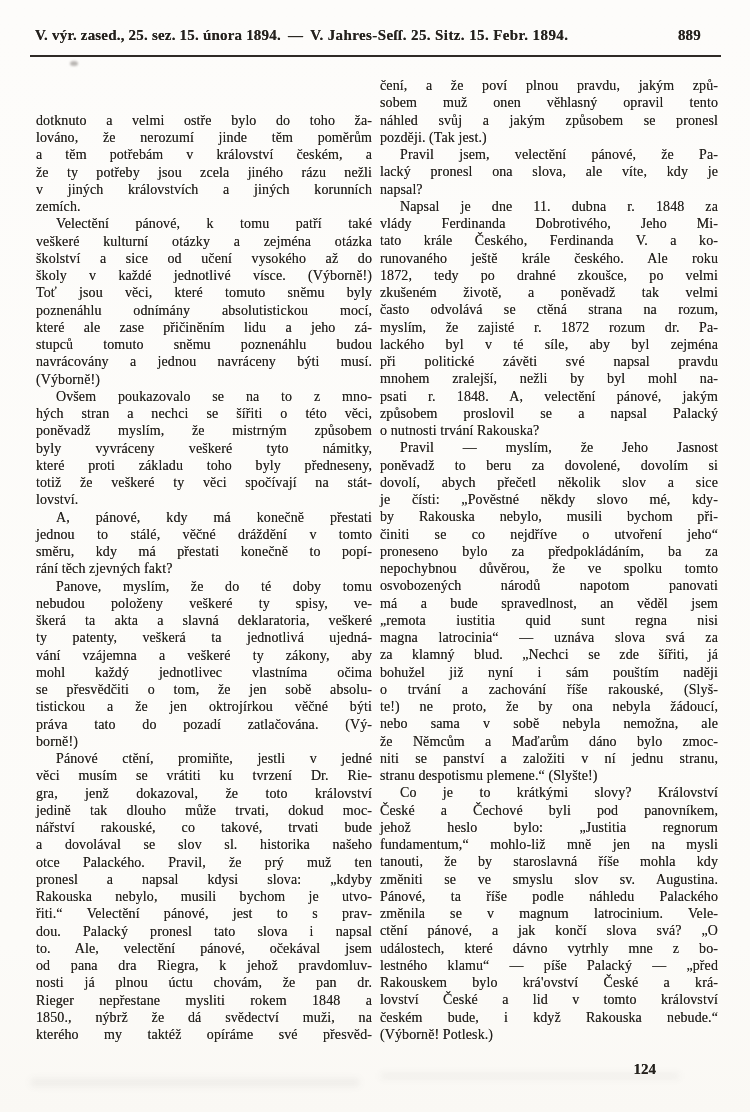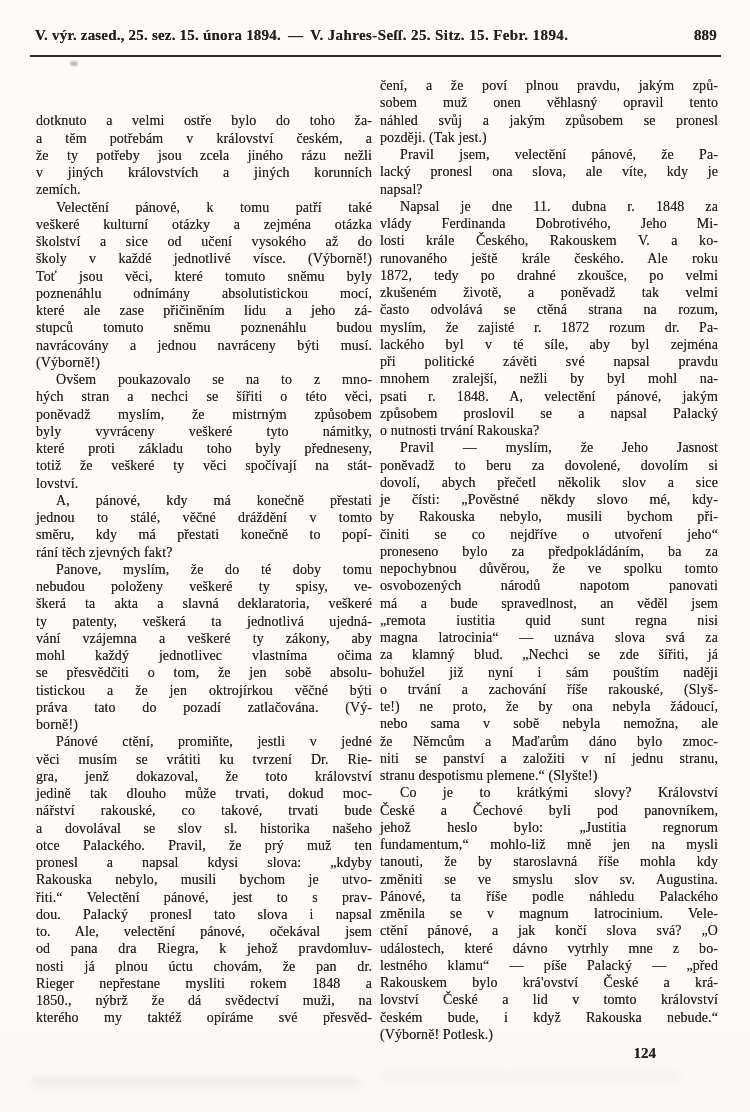--- a/index.html
+++ b/index.html
@@ -5,21 +5,21 @@
   html,body{margin:0;padding:0;background:#e8e6e2;}
   .page{
     position:relative;
     width:750px;height:1112px;
     background:linear-gradient(#fdfcfa 0%, #fcfbf8 85%, #faf8f4 100%);
     overflow:hidden;
     font-family:"Liberation Serif","DejaVu Serif",serif;
     color:#24211d;
   }
   .header{
-    position:absolute;top:27px;left:35px;right:33px;
+    position:absolute;top:27px;left:35px;right:49px;
     display:flex;justify-content:space-between;align-items:baseline;
     font-size:15px;font-weight:bold;letter-spacing:0.2px;
     white-space:nowrap;
     text-shadow:0 0 0.4px rgba(36,33,29,0.7);
   }
   .header .hgroup{display:flex;gap:7px;align-items:baseline;}
   .header .german{letter-spacing:0.4px;}
   .header .pagenum{}
   .header-rule{
     position:absolute;top:55px;left:30px;right:29px;height:2px;
@@ -42,21 +42,21 @@
   .line{
     font-size:14px;line-height:17.25px;
     text-align:justify;text-align-last:justify;
     text-shadow:0 0 0.4px rgba(36,33,29,0.65);
     letter-spacing:0.1px;
     white-space:normal;
   }
   .line.end{text-align-last:left;}
   .line.indent{text-indent:20px;}
   .signature{
-    text-align:right;padding-right:62px;margin-top:2px;
+    text-align:right;padding-right:62px;margin-top:18px;
     font-size:15px;font-weight:bold;
     text-shadow:0 0 0.4px rgba(36,33,29,0.7);
   }
   .smudge{position:absolute;filter:blur(3px);border-radius:4px;}
   .smudge.s1{left:30px;top:1078px;width:330px;height:9px;background:rgba(60,55,50,0.05);}
   .smudge.s2{left:380px;top:1072px;width:300px;height:8px;background:rgba(60,55,50,0.04);}
 </style>
 </head>
 <body>
 
@@ -71,20 +71,21 @@
     <span class="pagenum">889</span>
   </div>
 
   <div class="header-rule"></div>
   <div class="speck"></div>
 
   <div class="columns">
     <div class="col col-left" id="col-left">
         <div class="paragraph">
           <div class="line">dotknuto a velmi ostře bylo do toho ža-</div>
+          <div class="line">lováno, že nerozumí jinde těm poměrům</div>
           <div class="line">a těm potřebám v království českém, a</div>
           <div class="line">že ty potřeby jsou zcela jiného rázu nežli</div>
           <div class="line">v jiných královstvích a jiných korunních</div>
           <div class="line end">zemích.</div>
         </div>
         <div class="paragraph">
           <div class="line indent">Velectění pánové, k tomu patří také</div>
           <div class="line">veškeré kulturní otázky a zejména otázka</div>
           <div class="line">školství a sice od učení vysokého až do</div>
           <div class="line">školy v každé jednotlivé vísce. (Výborně!)</div>
@@ -152,21 +153,21 @@
           <div class="line end">později. (Tak jest.)</div>
         </div>
         <div class="paragraph">
           <div class="line indent">Pravil jsem, velectění pánové, že Pa-</div>
           <div class="line">lacký pronesl ona slova, ale víte, kdy je</div>
           <div class="line end">napsal?</div>
         </div>
         <div class="paragraph">
           <div class="line indent">Napsal je dne 11. dubna r. 1848 za</div>
           <div class="line">vlády Ferdinanda Dobrotivého, Jeho Mi-</div>
-          <div class="line">losti krále Českého, Rakouskem V. a ko-</div>
+          <div class="line">tato krále Českého, Ferdinanda V. a ko-</div>
           <div class="line">runovaného ještě krále českého. Ale roku</div>
           <div class="line">1872, tedy po drahné zkoušce, po velmi</div>
           <div class="line">zkušeném životě, a poněvadž tak velmi</div>
           <div class="line">často odvolává se ctěná strana na rozum,</div>
           <div class="line">myslím, že zajisté r. 1872 rozum dr. Pa-</div>
           <div class="line">lackého byl v té síle, aby byl zejména</div>
           <div class="line">při politické závěti své napsal pravdu</div>
           <div class="line">mnohem zralejší, nežli by byl mohl na-</div>
           <div class="line">psati r. 1848. A, velectění pánové, jakým</div>
           <div class="line">způsobem proslovil se a napsal Palacký</div>

